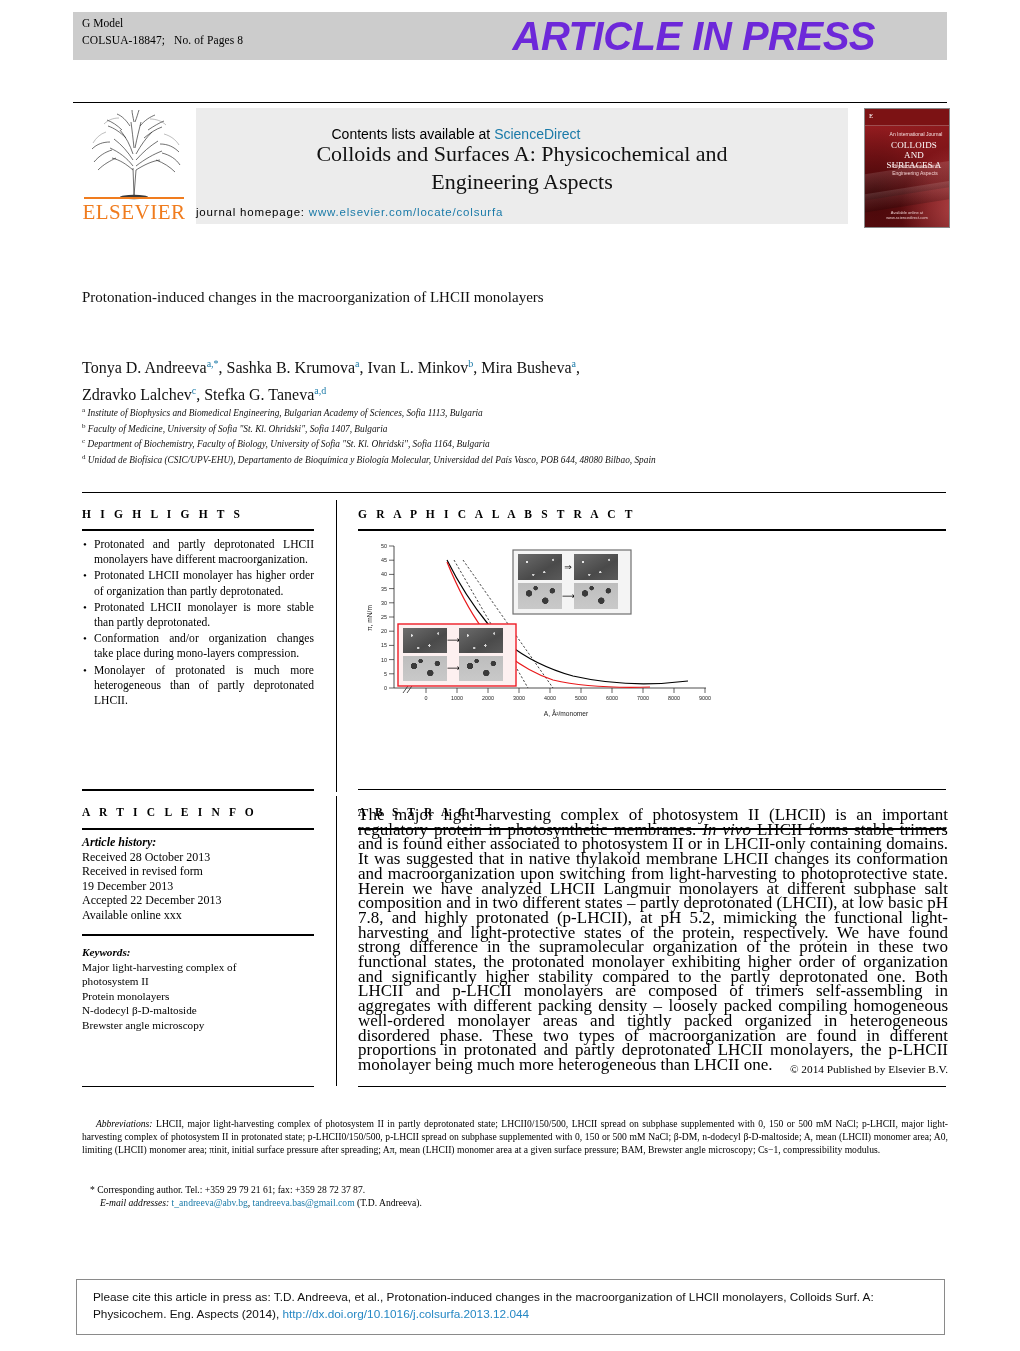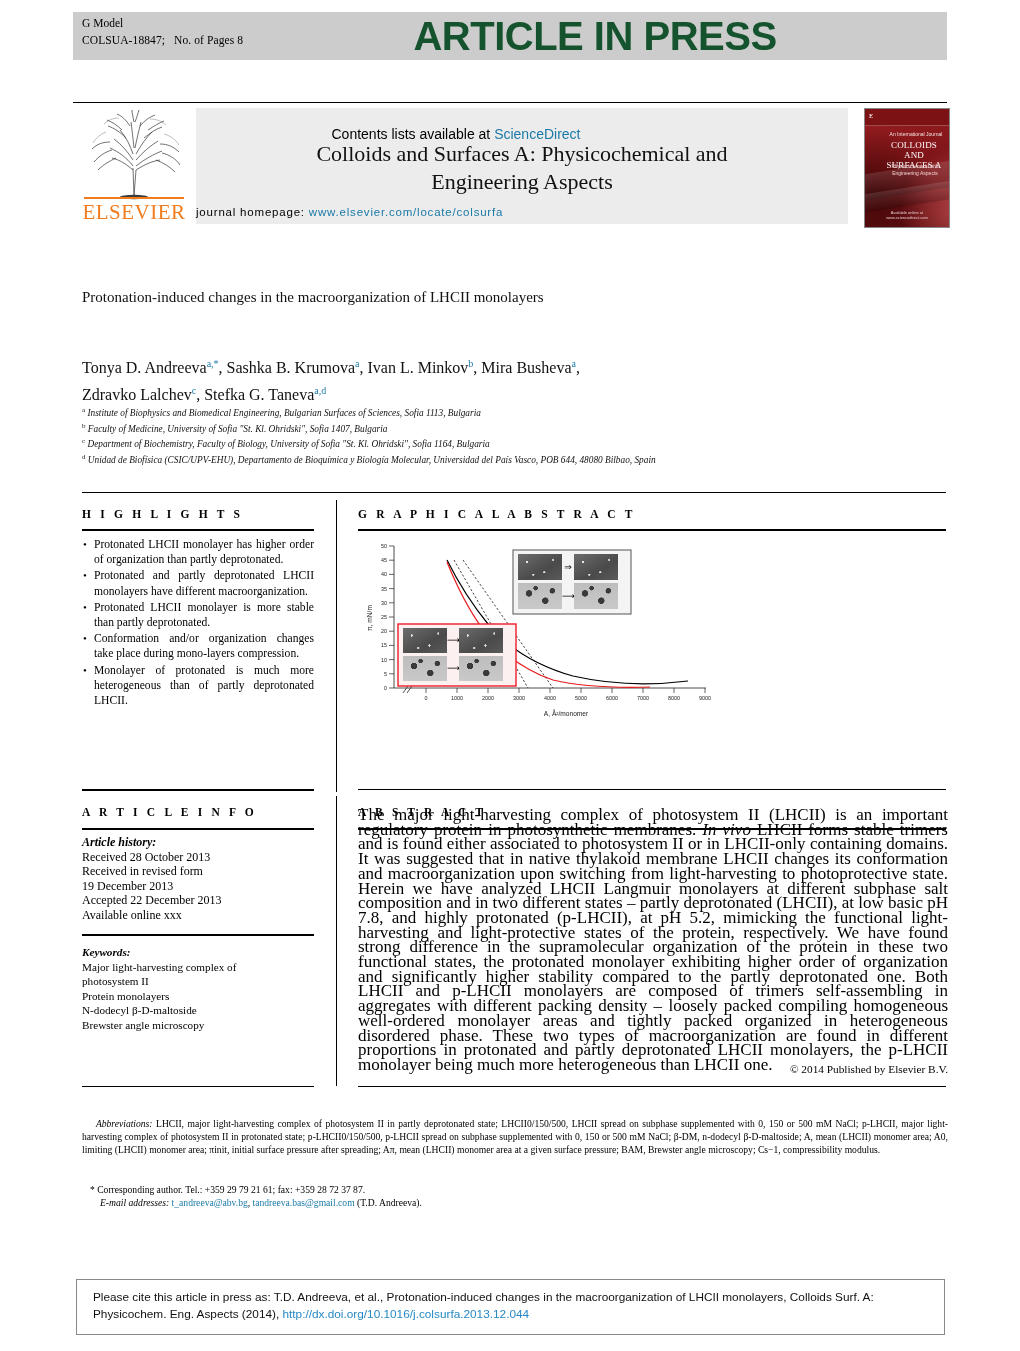--- a/index.html
+++ b/index.html
@@ -40,27 +40,28 @@
     line-height: 17px;
     color: #000;
     white-space: nowrap;
   }
   .gmodel .l2 { letter-spacing: 0.1px; }
   .aip {
     position: absolute;
     left: 315px;
     top: 12px;
     width: 560px;
-    text-align: center;
+    text-align: right;
     font-family: "Liberation Sans", sans-serif;
     font-size: 40px;
     font-weight: bold;
     letter-spacing: -0.5px;
-    color: #14532d;
+    color: #6d28d9;
     line-height: 48px;
+    font-style: italic;
   }
   .journalline {
     position: absolute;
     left: 0;
     top: 68px;
     width: 1020px;
     text-align: center;
     font-family: "Liberation Serif", serif;
     font-size: 11.5px;
     font-weight: bold;
@@ -489,34 +490,34 @@
   </div>
 
   <div class="title">Protonation-induced changes in the macroorganization of LHCII monolayers</div>
 
   <div class="authors">
     <span>Tonya D. Andreeva</span><sup>a,*</sup>, <span>Sashka B. Krumova</span><sup>a</sup>, <span>Ivan L. Minkov</span><sup>b</sup>, <span>Mira Busheva</span><sup>a</sup>,<br>
     <span>Zdravko Lalchev</span><sup>c</sup>, <span>Stefka G. Taneva</span><sup>a,d</sup>
   </div>
 
   <div class="affil">
-    <div><sup>a</sup> <span>Institute of Biophysics and Biomedical Engineering, Bulgarian Surfaces of Sciences, Sofia 1113, Bulgaria</span></div>
+    <div><sup>a</sup> <span>Institute of Biophysics and Biomedical Engineering, Bulgarian Academy of Sciences, Sofia 1113, Bulgaria</span></div>
     <div><sup>b</sup> <span>Faculty of Medicine, University of Sofia "St. Kl. Ohridski", Sofia 1407, Bulgaria</span></div>
     <div><sup>c</sup> <span>Department of Biochemistry, Faculty of Biology, University of Sofia "St. Kl. Ohridski", Sofia 1164, Bulgaria</span></div>
     <div><sup>d</sup> <span>Unidad de Biofísica (CSIC/UPV-EHU), Departamento de Bioquímica y Biología Molecular, Universidad del País Vasco, POB 644, 48080 Bilbao, Spain</span></div>
   </div>
 
   <div class="hr-full" style="left:82px; top:492px; width:864px;"></div>
 
   <div class="sect-head" style="left:82px; top:508px;">H I G H L I G H T S</div>
   <div class="hr-thick" style="left:82px; top:529px; width:232px;"></div>
   <div class="hl-list">
     <ul>
+      <li>Protonated and partly deprotonated LHCII monolayers have different macroorganization.</li>
       <li>Protonated LHCII monolayer has higher order of organization than partly deprotonated.</li>
-      <li>Protonated and partly deprotonated LHCII monolayers have different macroorganization.</li>
       <li>Protonated LHCII monolayer is more stable than partly deprotonated.</li>
       <li>Conformation and/or organization changes take place during mono-layers compression.</li>
       <li>Monolayer of protonated is much more heterogeneous than of partly deprotonated LHCII.</li>
     </ul>
   </div>
   <div class="hr-thick" style="left:82px; top:789px; width:232px;"></div>
 
   <div style="position:absolute;left:336px;top:500px;width:1px;height:292px;background:#000;"></div>
 
   <div class="sect-head" style="left:358px; top:508px;">G R A P H I C A L   A B S T R A C T</div>

